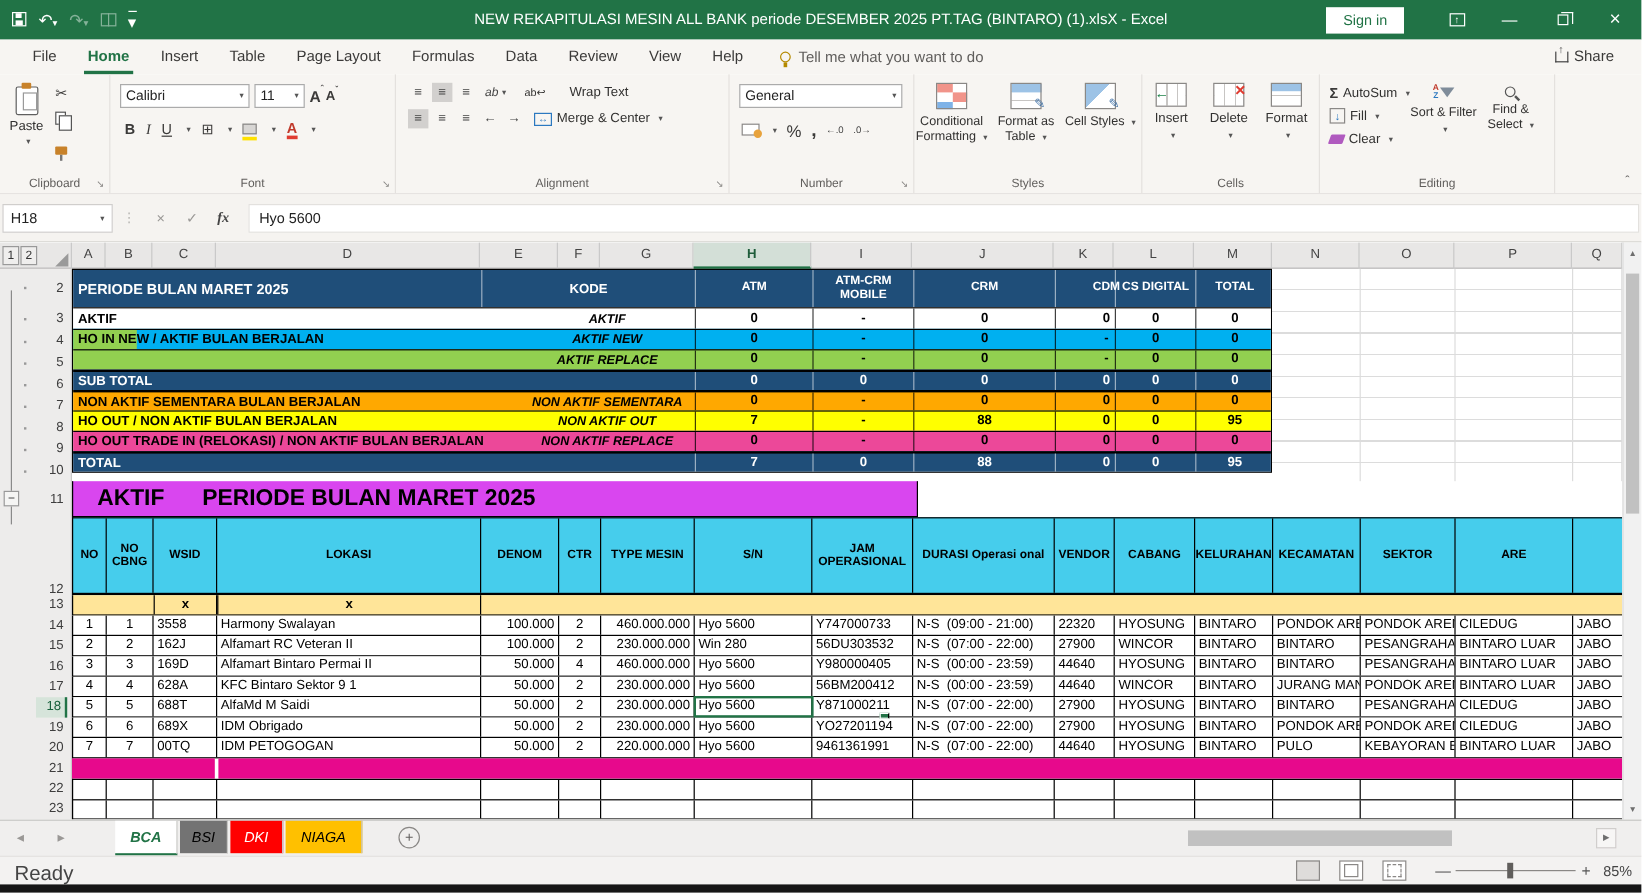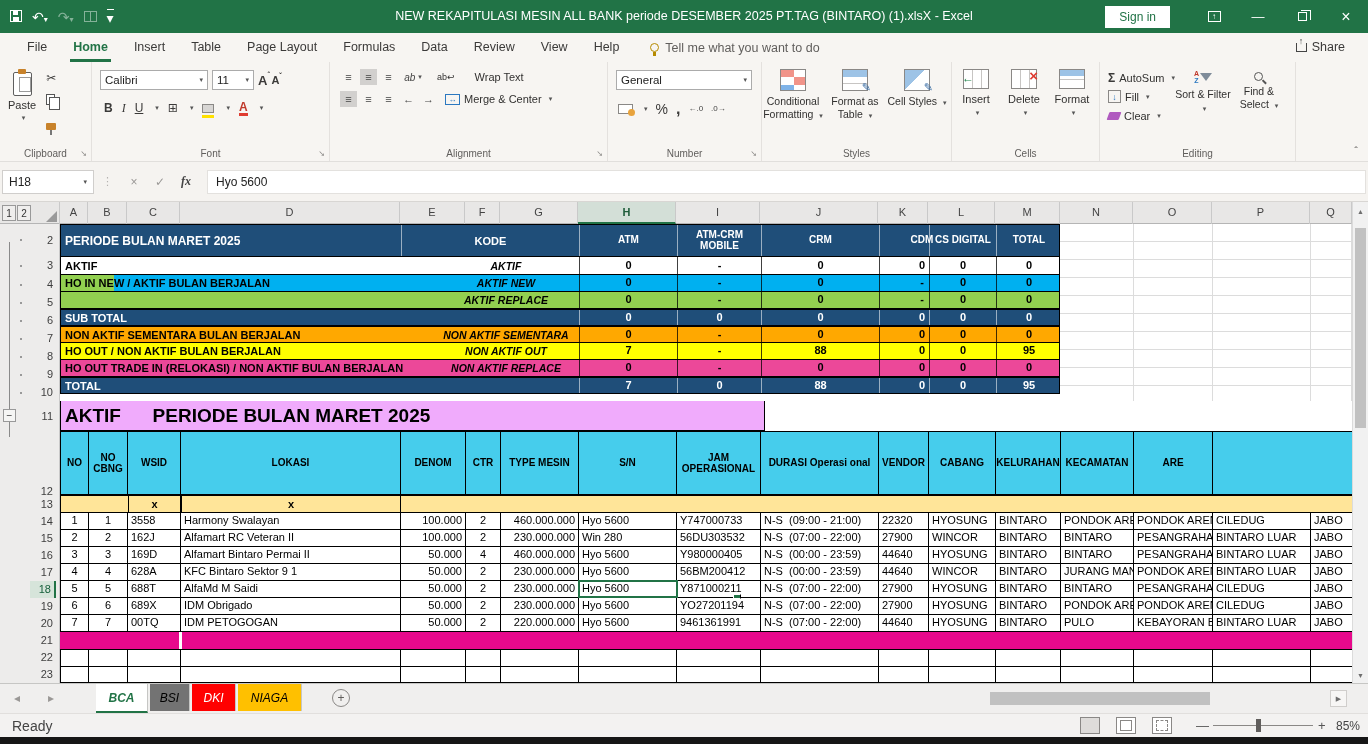--- a/index.html
+++ b/index.html
@@ -136,21 +136,21 @@
 .skode { position:absolute; left:355px; width:180px; top:0; bottom:0; display:flex; align-items:center; justify-content:center; font-size:10.5px; font-style:italic; font-weight:bold; z-index:1; white-space:pre; }
 .skodeh { position:absolute; left:340px; width:178px; top:0; bottom:0; display:flex; align-items:center; justify-content:center; font-size:11px; font-weight:bold; border-left:1px solid rgba(255,255,255,.55); }
 .sv { position:absolute; top:0; bottom:0; display:flex; align-items:center; justify-content:center; font-size:11px; font-weight:bold; border-left:1px solid rgba(0,0,0,.75); text-align:center; line-height:1.05; }
 .shead .sv, .s-navy .sv { border-left:1px solid rgba(255,255,255,.55); }
 .shead .sv { font-size:10px; }
 .v1 { left:518px; width:98px; } .v2 { left:616px; width:84px; } .v3 { left:700px; width:118px; }
 .v4 { left:818px; width:50px;padding-left:35px; } .v5 { left:868px; width:67px; } .v6 { left:935px; width:65px; }
 .patch { position:absolute; left:0; top:0; bottom:0; width:53px; background:#92D050; }
 
 
-.banner { position:absolute; left:0; top:177px; width:705px; height:30px; background:#f0abfc; border:1px solid #000; border-top:none; display:flex; align-items:center; padding-left:4px; font-size:19px; font-weight:bold; white-space:pre; color:#000; }
+.banner { position:absolute; left:0; top:177px; width:705px; height:30px; background:#d946ef; border:1px solid #000; border-top:none; display:flex; align-items:center; padding-left:20px; font-size:19px; font-weight:bold; white-space:pre; color:#000; }
 
 
 .r17 { display:flex; position:absolute; left:0; width:1292px; }
 .r17 > span { flex:none; overflow:hidden; white-space:pre; }
 .r17 > span:nth-child(1){width:28px} .r17 > span:nth-child(2){width:39px} .r17 > span:nth-child(3){width:53px}
 .r17 > span:nth-child(4){width:220px} .r17 > span:nth-child(5){width:65px} .r17 > span:nth-child(6){width:35px}
 .r17 > span:nth-child(7){width:78px} .r17 > span:nth-child(8){width:98px} .r17 > span:nth-child(9){width:84px}
 .r17 > span:nth-child(10){width:118px} .r17 > span:nth-child(11){width:50px} .r17 > span:nth-child(12){width:67px}
 .r17 > span:nth-child(13){width:65px} .r17 > span:nth-child(14){width:73px} .r17 > span:nth-child(15){width:79px}
 .r17 > span:nth-child(16){width:98px} .r17 > span:nth-child(17){width:42px}
@@ -183,21 +183,21 @@
 .stab.active { background:#fff; color:#217346; font-weight:bold; border-bottom:2px solid #217346; height:29px; }
 .stab.bsi { background:#737373; color:#000; }
 .stab.dki { background:#FF0000; color:#fff; }
 .stab.niaga { background:#FFC000; color:#000; }
 .addsheet { position:absolute; left:332px; top:5px; width:18px; height:18px; border:1px solid #8a8886; border-radius:50%; text-align:center; line-height:16px; font-size:12px; color:#605e5c; }
 .hthumb { position:absolute; left:990px; top:8px; width:220px; height:13px; background:#C1C1C1; }
 .harr { position:absolute; left:1330px; top:6px; width:17px; height:17px; border:1px solid #D0CECC; background:#F7F6F5; text-align:center; line-height:16px; font-size:7px; color:#6E6E6E; }
 
 
 .statusbar { position:absolute; left:0; top:713px; width:1368px; height:24px; background:#F3F2F1; border-top:1px solid #E1DFDD; }
-.ready { position:absolute; left:12px; top:4px; font-size:14px; color:#444; }
+.ready { position:absolute; left:12px; top:4px; font-size:17px; color:#444; }
 .viewic { position:absolute; top:3px; width:20px; height:17px; border:1px solid #8A8886; background:#fff; }
 .viewic.sel { background:#DEDCDA; }
 .vi-grid { background-image: repeating-linear-gradient(to right, transparent 0 5px, #8a8886 5px 6px), repeating-linear-gradient(to bottom, transparent 0 4px, #8a8886 4px 5px); }
 .vi-layout:after { content:""; display:block; margin:2px 3px; height:9px; border:1px solid #8a8886; }
 .vi-break:after { content:""; display:block; margin:2px 3px; height:9px; border:1px dashed #8a8886; }
 .zoomminus { position:absolute; top:4px; font-size:13px; color:#555; }
 .ztrack { position:absolute; top:11px; width:100px; height:1px; background:#8A8886; }
 .zthumb { position:absolute; top:5px; width:5px; height:13px; background:#605E5C; }
 .zoomplus { position:absolute; top:4px; font-size:13px; color:#555; }
 .zoomtxt { position:absolute; top:5px; font-size:12px; color:#444; }
@@ -610,20 +610,21 @@
         <span>DENOM</span>
         <span>CTR</span>
         <span>TYPE MESIN</span>
         <span>S/N</span>
         <span>JAM OPERASIONAL</span>
         <span>DURASI Operasi onal</span>
         <span>VENDOR</span>
         <span>CABANG</span>
         <span>KELURAHAN</span>
         <span>KECAMATAN</span>
+        <span>SEKTOR</span>
         <span>ARE</span>
       </div>
 
       <div class="r17 frow">
         <span></span>
           <span></span>
         <span>x</span>
         <span>x</span>
         <span></span>
           <span></span>

